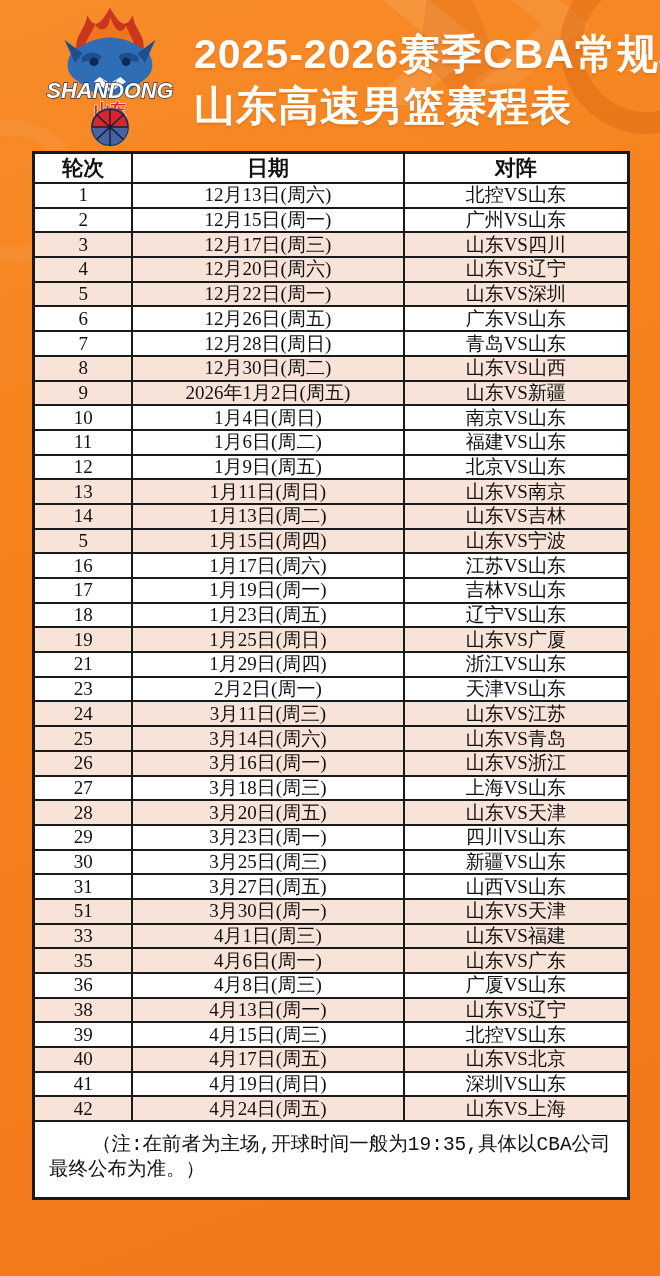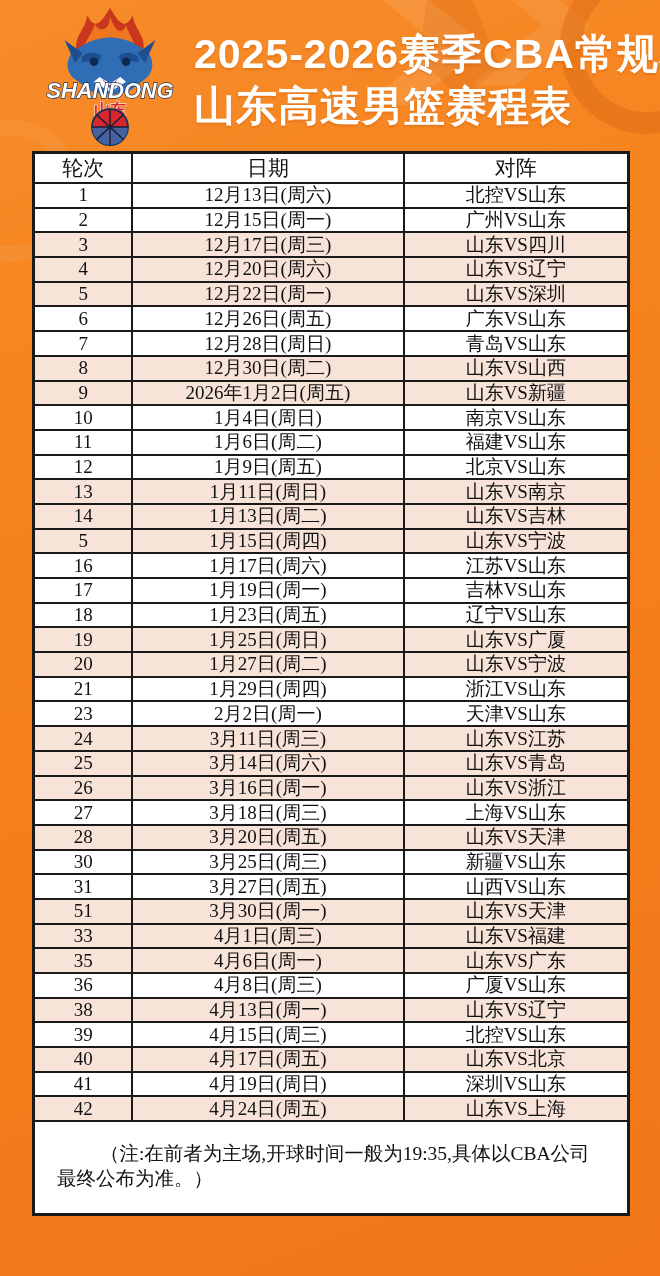--- a/index.html
+++ b/index.html
@@ -29,32 +29,32 @@
     text-shadow:0 2px 2px rgba(180,70,0,0.25);}
 
   
   .table-wrap{position:absolute;left:32px;top:151px;width:598px;}
   table.schedule{width:100%;border-collapse:collapse;table-layout:fixed;
     border:3px solid #1a1a1a;background:#fff;}
   table.schedule col.c-round{width:16.6%;}
   table.schedule col.c-date{width:45.6%;}
   table.schedule col.c-matchup{width:37.8%;}
   table.schedule th{
-    height:26px;padding:0;font-size:21px;font-weight:normal;color:#111;
+    height:26px;padding:0;font-size:21px;font-weight:bold;color:#111;
     border:2px solid #1a1a1a;background:#ffffff;text-align:center;
     font-family:"Liberation Sans",sans-serif;}
   table.schedule td{
     height:22.7px;padding:0;font-size:19px;color:#111;text-align:center;
     border:2px solid #1a1a1a;background:#ffffff;line-height:1.05;
     font-family:"Liberation Serif",serif;overflow:hidden;white-space:nowrap;}
   table.schedule tr.home td{background:#f8e3d8;}
   table.schedule tfoot td{
     height:auto;text-align:left;background:#ffffff;padding:3px 8px 5px 6px;
     font-size:19.5px;line-height:1.3;white-space:normal;}
-  .note-text{margin:16px;text-indent:2.2em;font-family:Liberation Serif, serif;}
+  .note-text{margin:8px;text-indent:2.2em;font-family:Liberation Mono, monospace;}
 </style>
 </head>
 <body>
 
 <div class="canvas">
 
   <div class="decor chev1"></div>
   <div class="decor chev2"></div>
   <div class="decor ring1"></div>
   <div class="decor blob1"></div>
@@ -192,25 +192,20 @@
           <tr>
             <td>18</td>
             <td>1月23日(周五)</td>
             <td>辽宁VS山东</td>
           </tr>
           <tr class="home">
             <td>19</td>
             <td>1月25日(周日)</td>
             <td>山东VS广厦</td>
           </tr>
-          <tr class="home">
-            <td>20</td>
-            <td>1月27日(周二)</td>
-            <td>山东VS宁波</td>
-          </tr>
           <tr>
             <td>21</td>
             <td>1月29日(周四)</td>
             <td>浙江VS山东</td>
           </tr>
           <tr>
             <td>23</td>
             <td>2月2日(周一)</td>
             <td>天津VS山东</td>
           </tr>
@@ -231,20 +226,25 @@
           </tr>
           <tr>
             <td>27</td>
             <td>3月18日(周三)</td>
             <td>上海VS山东</td>
           </tr>
           <tr class="home">
             <td>28</td>
             <td>3月20日(周五)</td>
             <td>山东VS天津</td>
+          </tr>
+          <tr>
+            <td>29</td>
+            <td>3月23日(周一)</td>
+            <td>四川VS山东</td>
           </tr>
           <tr>
             <td>30</td>
             <td>3月25日(周三)</td>
             <td>新疆VS山东</td>
           </tr>
           <tr>
             <td>31</td>
             <td>3月27日(周五)</td>
             <td>山西VS山东</td>

